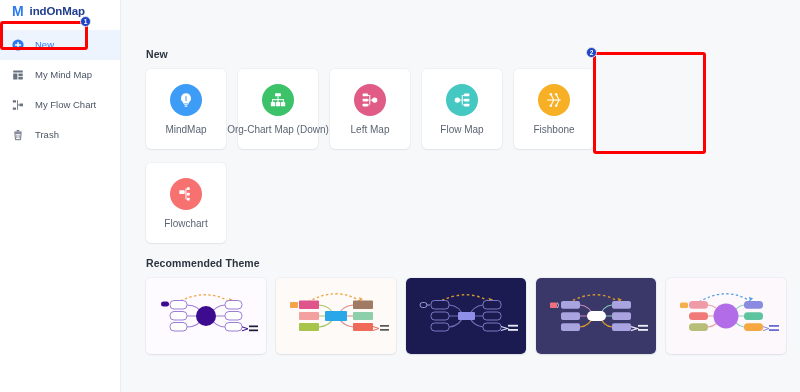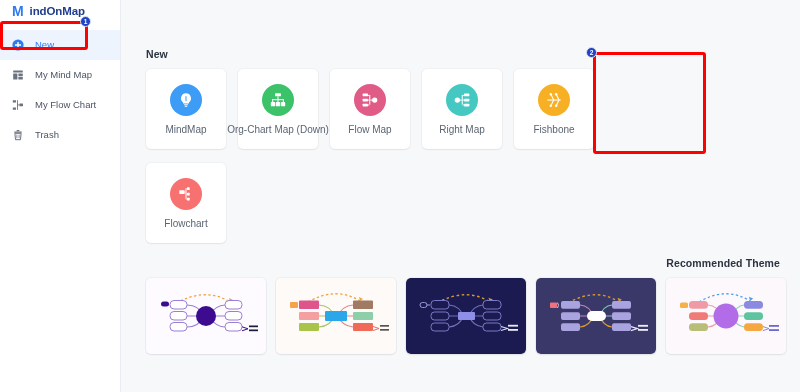--- a/index.html
+++ b/index.html
@@ -64,21 +64,21 @@
     width: 32px; height: 32px; border-radius: 50%;
     display: flex; align-items: center; justify-content: center;
   }
   .card-ico svg { display: block; }
   .card-label {
     font-size: 10px; color: #5b6472; text-align: center;
     line-height: 1; white-space: nowrap;
   }
 
   
-  .theme-title { margin-top: 12px; text-align: right; }
+  .theme-title { margin-top: 12px; }
   .themes { display: grid; grid-template-columns: repeat(5, 120px); gap: 10px; }
   .theme {
     width: 120px; height: 76px; border-radius: 5px; overflow: hidden;
     box-shadow: 0 1px 2px rgba(16,24,40,0.07), 0 0 0 1px rgba(16,24,40,0.04);
     cursor: pointer; position: relative;
   }
   .theme svg { display: block; width: 120px; height: 76px; }
 
   
   .anno-rect {
@@ -203,38 +203,38 @@
                 <rect x="3.2" y="10.4" width="6.4" height="3.4" rx="0.8" fill="#fff"></rect>
                 <rect x="3.2" y="16.4" width="6.4" height="3.4" rx="0.8" fill="#fff"></rect>
                 <rect x="11.1" y="5.9" width="1.2" height="11.6" fill="#fff"></rect>
                 <rect x="9.6" y="5.9" width="1.6" height="1.1" fill="#fff"></rect>
                 <rect x="9.6" y="11.5" width="1.6" height="1.1" fill="#fff"></rect>
                 <rect x="9.6" y="17.5" width="1.6" height="1.1" fill="#fff"></rect>
                 <rect x="12.3" y="11.5" width="3" height="1.2" fill="#fff"></rect>
                 <circle cx="17.6" cy="12.1" r="3.2" fill="#fff"></circle>
               </svg>
           </div>
-          <div class="card-label">Flow Map</div>
+          <div class="card-label">Left Map</div>
         </div>
 
         <div class="card">
           <div class="card-ico" style="background:#45c8c2">
             <svg viewBox="0 0 24 24" width="20" height="20">
                 <circle cx="6.4" cy="12.1" r="3.2" fill="#fff"></circle>
                 <rect x="8.7" y="11.5" width="3" height="1.2" fill="#fff"></rect>
                 <rect x="11.7" y="5.9" width="1.2" height="11.6" fill="#fff"></rect>
                 <rect x="12.8" y="5.9" width="1.6" height="1.1" fill="#fff"></rect>
                 <rect x="12.8" y="11.5" width="1.6" height="1.1" fill="#fff"></rect>
                 <rect x="12.8" y="17.5" width="1.6" height="1.1" fill="#fff"></rect>
                 <rect x="14.4" y="4.2" width="6.4" height="3.4" rx="0.8" fill="#fff"></rect>
                 <rect x="14.4" y="10.4" width="6.4" height="3.4" rx="0.8" fill="#fff"></rect>
                 <rect x="14.4" y="16.4" width="6.4" height="3.4" rx="0.8" fill="#fff"></rect>
               </svg>
           </div>
-          <div class="card-label">Right Map</div>
+          <div class="card-label">Flow Map</div>
         </div>
 
 
         <div class="card">
           <div class="card-ico" style="background:#f7b024">
             <svg viewBox="0 0 24 24" width="20" height="20">
                 <rect x="4" y="11.4" width="16" height="1.3" fill="#fff"></rect>
                 <path d="M8.4 5.4 L11.6 11.9 M14.8 5.4 L18 11.9 M8.4 18.6 L11.6 12.1 M14.8 18.6 L18 12.1" stroke="#fff" stroke-width="1.3"></path>
                 <circle cx="8.2" cy="5.2" r="1.5" fill="#fff"></circle>
                 <circle cx="14.6" cy="5.2" r="1.5" fill="#fff"></circle>

